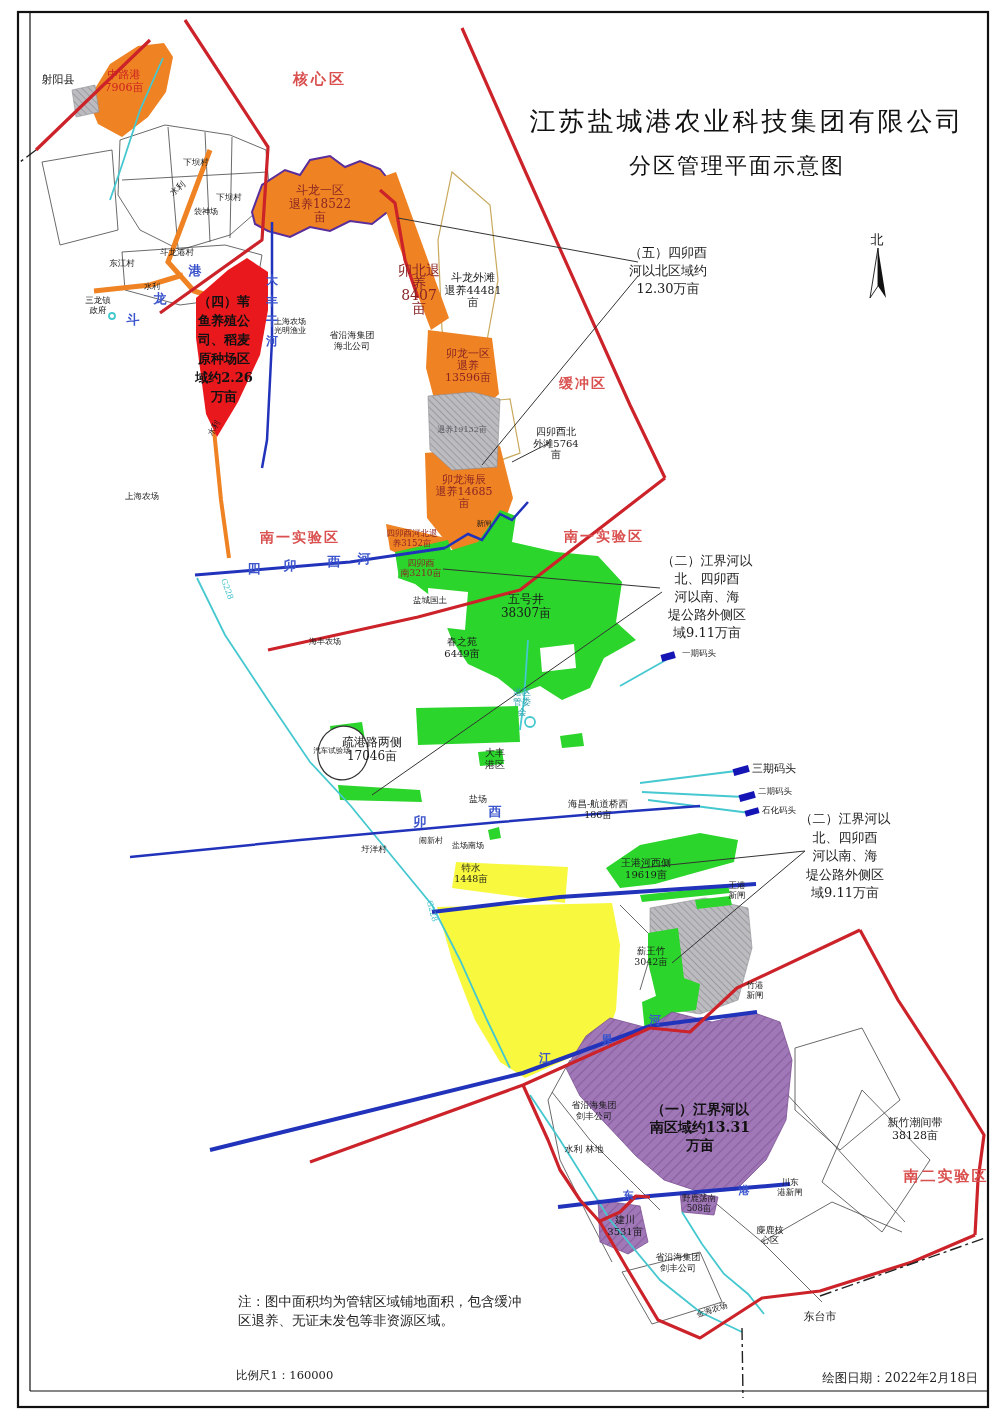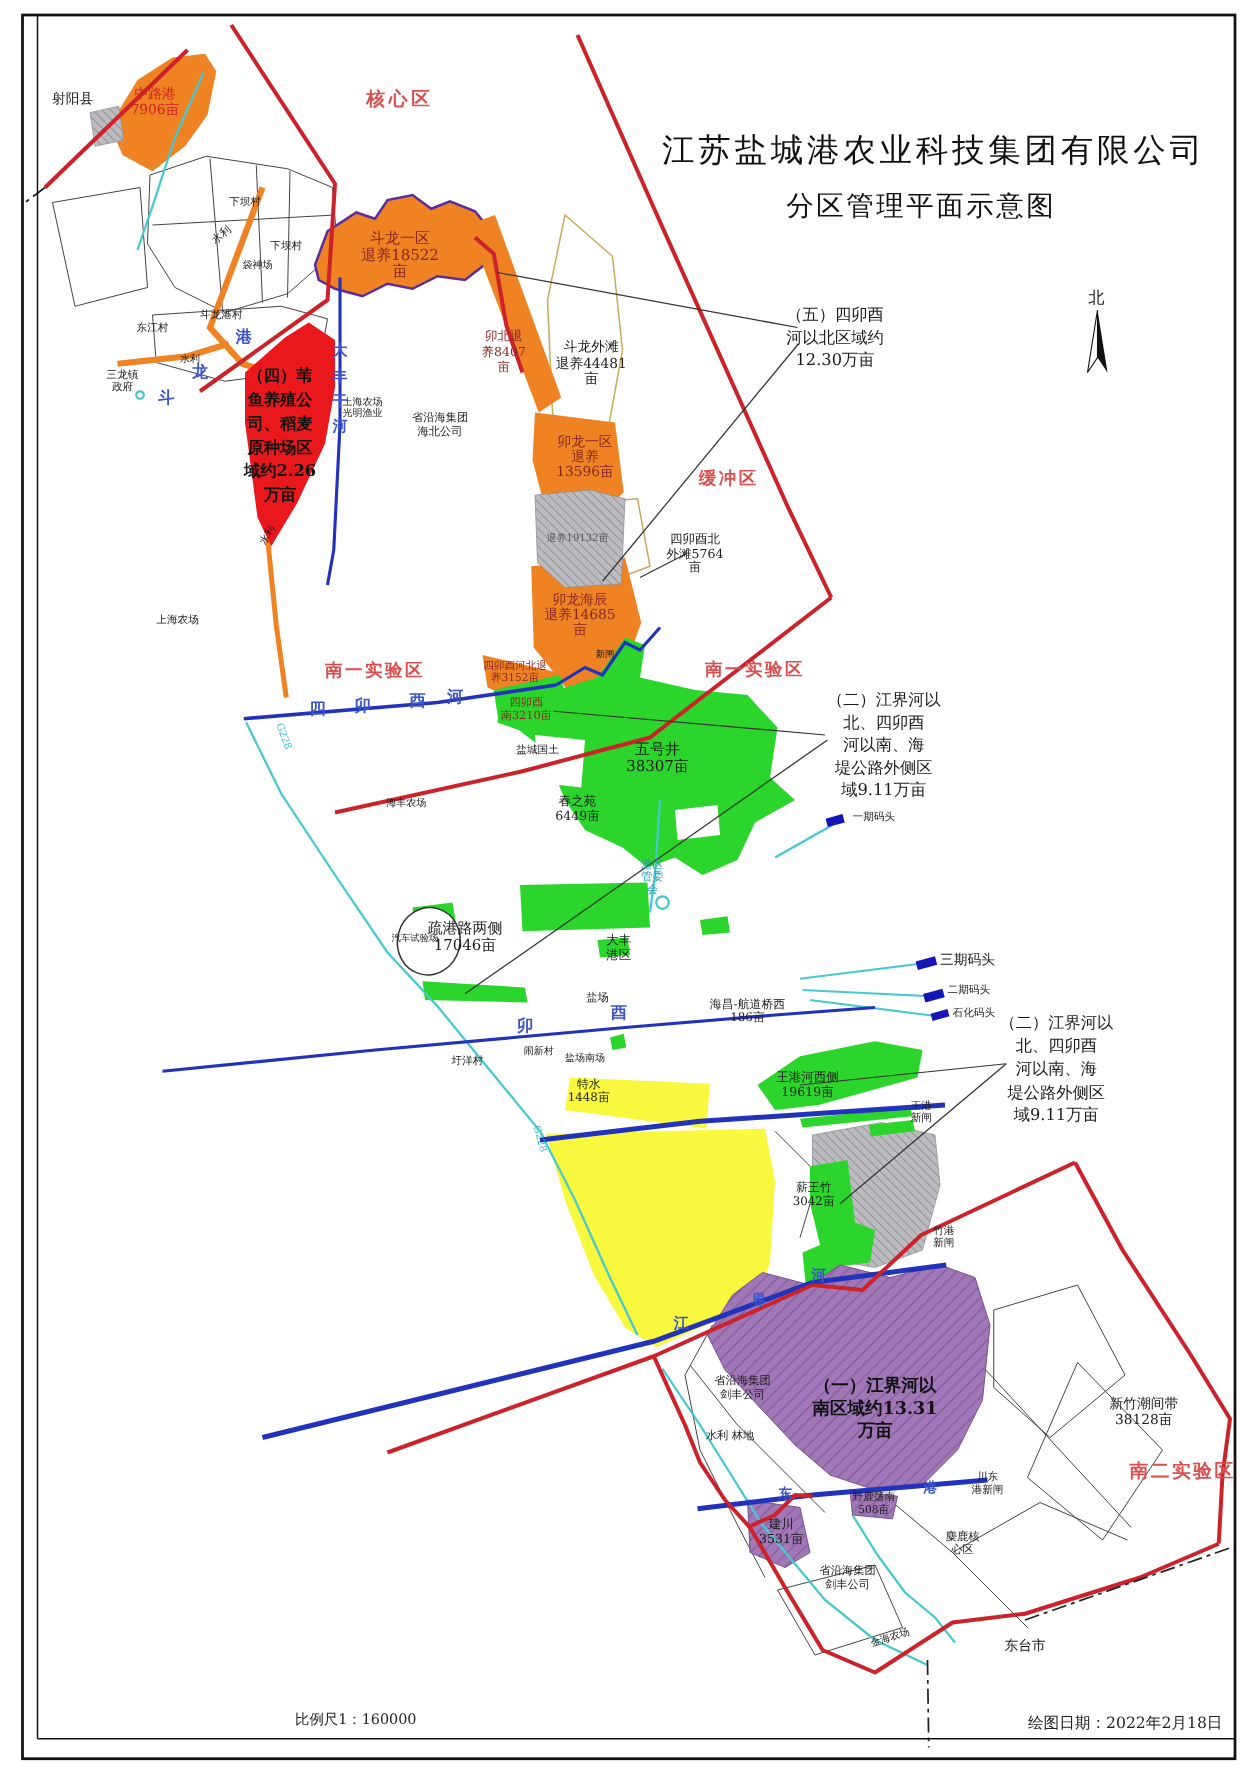--- a/index.html
+++ b/index.html
@@ -232,21 +232,21 @@
 外滩5764
 亩</div>
 <div class="blk" style="left:915px;top:1116px;width:80px;font-size:11px;line-height:13px;">新竹潮间带
 38128亩</div>
 
 <div class="blk rgn" style="left:124px;top:68px;width:56px;font-size:11px;line-height:13px;color:#c22;">中路港
 7906亩</div>
 <div class="blk rgn" style="left:320px;top:184px;width:70px;font-size:12px;line-height:13.5px;">斗龙一区
 退养18522
 亩</div>
-<div class="blk rgn" style="left:403px;top:264px;width:46px;font-size:10px;line-height:12.5px;">卯北退
+<div class="blk rgn" style="left:419px;top:264px;width:46px;font-size:14px;line-height:12.5px;">卯北退
 养8407
 亩</div>
 <div class="blk" style="left:473px;top:272px;width:66px;font-size:11px;line-height:12.5px;">斗龙外滩
 退养44481
 亩</div>
 <div class="blk rgn" style="left:468px;top:348px;width:56px;font-size:11px;line-height:12px;">卯龙一区
 退养
 13596亩</div>
 <div class="lbl" style="left:462px;top:430px;font-size:8px;color:#55555c;">退养19132亩</div>
 <div class="blk rgn" style="left:464px;top:474px;width:62px;font-size:11px;line-height:12px;">卯龙海辰
@@ -341,16 +341,18 @@
 
 <div class="lbl cyantx" style="left:227px;top:589px;font-size:8px;transform:translate(-50%,-50%) rotate(70deg);">G228</div>
 <div class="lbl cyantx" style="left:432px;top:911px;font-size:8px;transform:translate(-50%,-50%) rotate(75deg);">G228</div>
 
 <div class="lbl-l" style="left:682px;top:654px;font-size:8.5px;">一期码头</div>
 <div class="lbl-l" style="left:752px;top:768px;font-size:11px;text-align:center;">三期码头</div>
 <div class="lbl-l" style="left:758px;top:792px;font-size:8.5px;">二期码头</div>
 <div class="lbl-l" style="left:762px;top:811px;font-size:8.5px;">石化码头</div>
 
 
+<div class="note">注：图中面积均为管辖区域铺地面积，包含缓冲
+区退养、无证未发包等非资源区域。</div>
 <div class="scale">比例尺1：160000</div>
 <div class="date">绘图日期：2022年2月18日</div>
 
 </div>
 
 </body></html>

